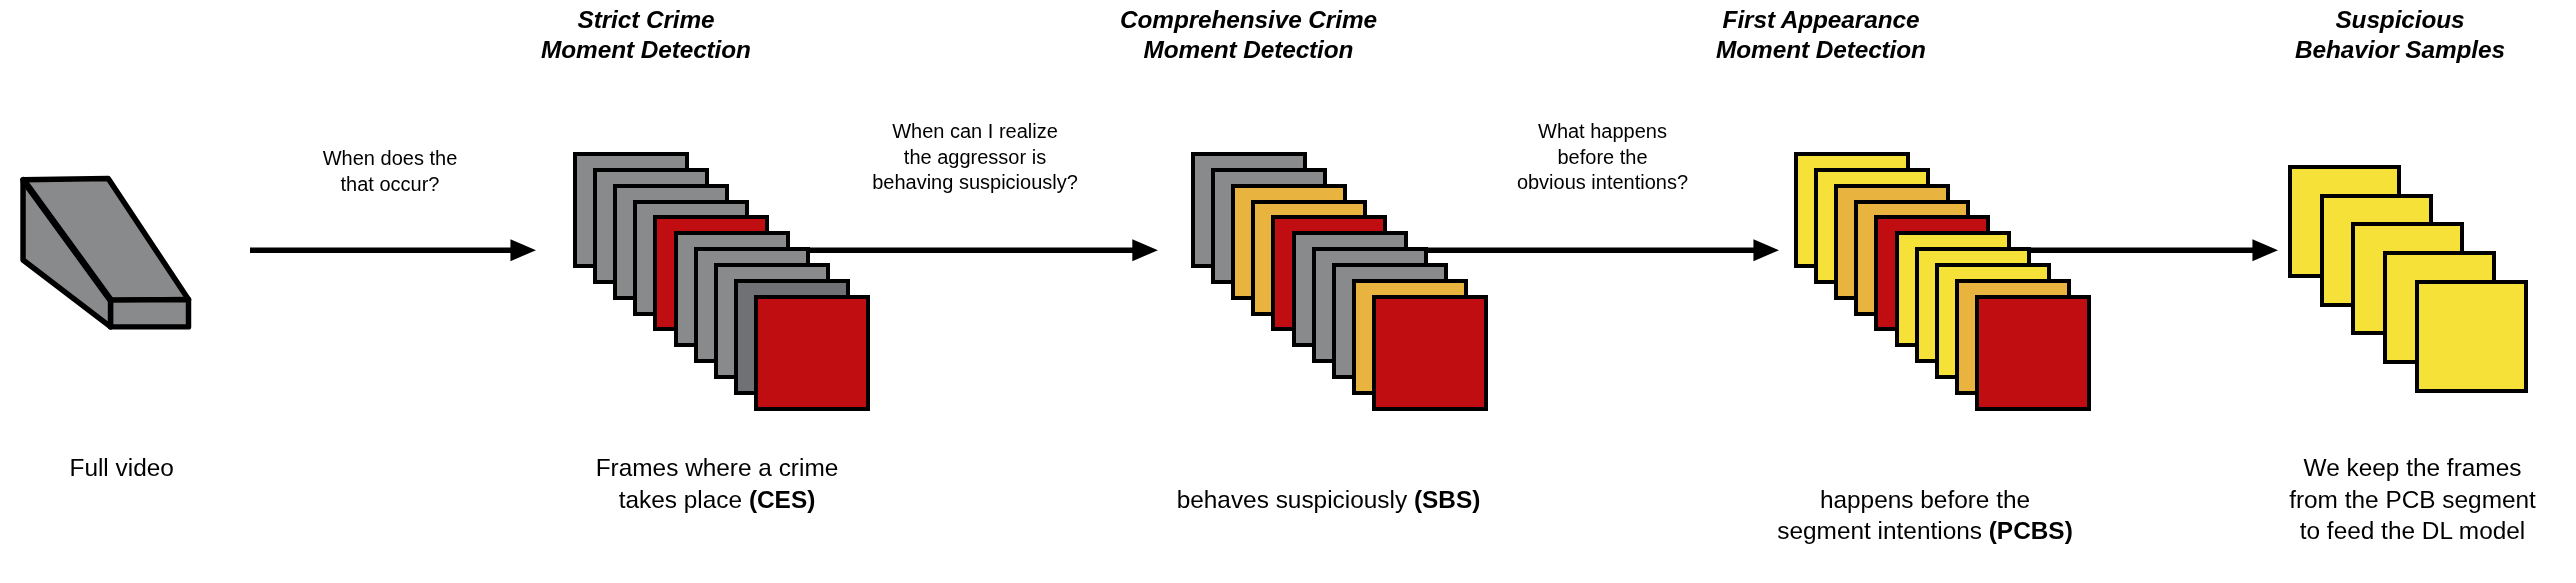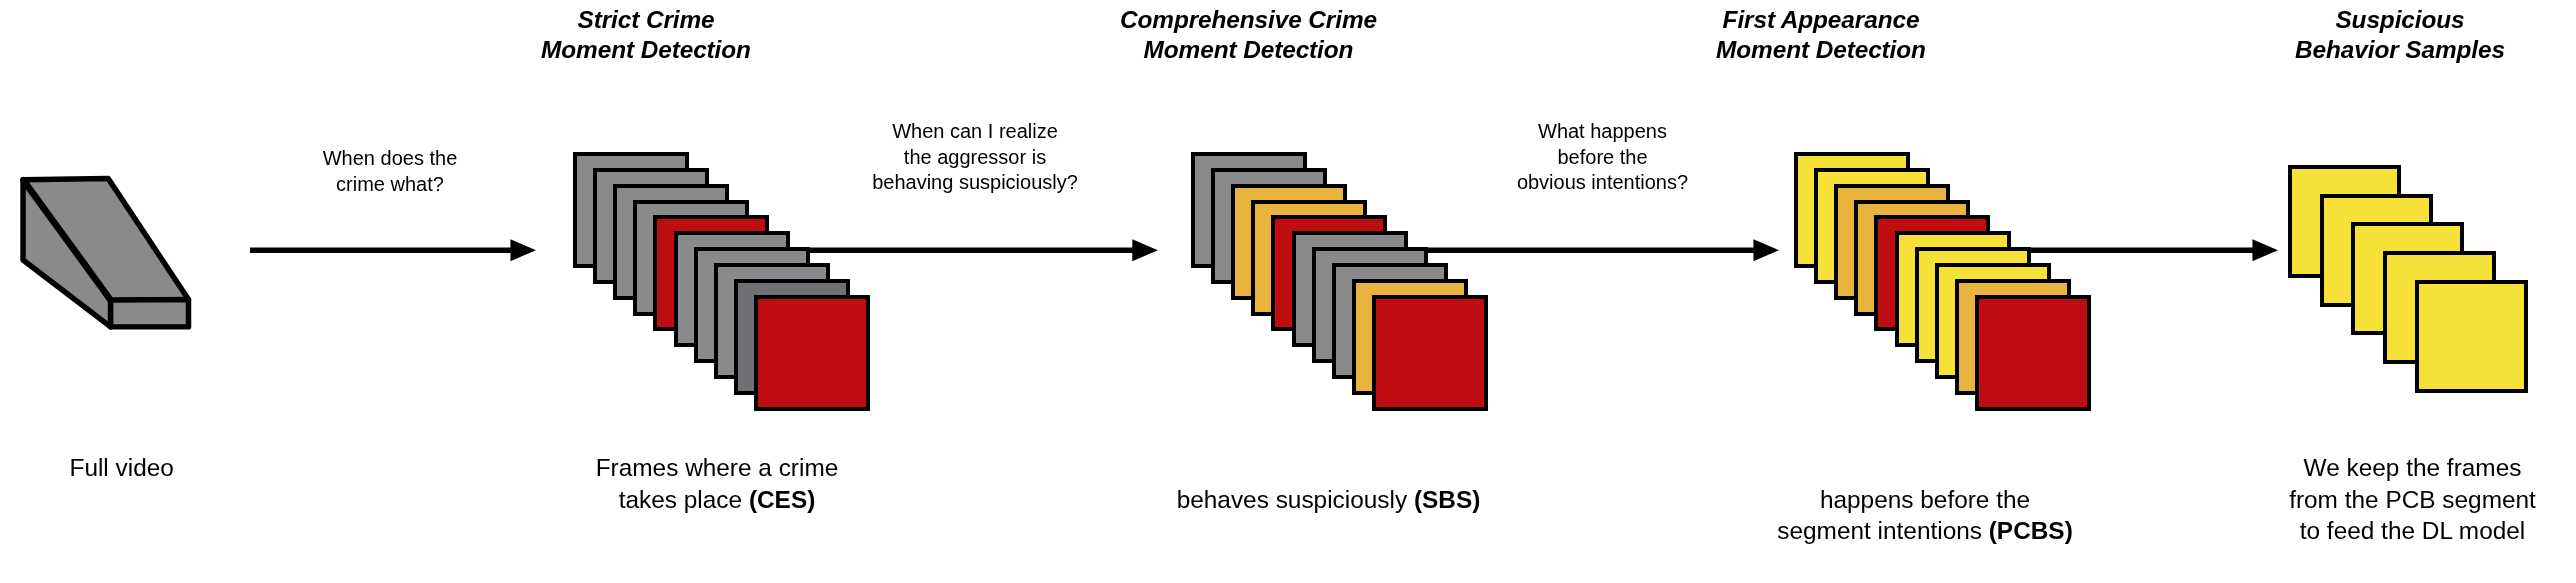--- a/index.html
+++ b/index.html
@@ -74,21 +74,21 @@
 <div class="col-heading" style="left:1072px; width:353px;">Comprehensive Crime
 Moment Detection</div>
 
 <div class="col-heading" style="left:1608px; width:426px;">First Appearance
 Moment Detection</div>
 
 <div class="col-heading" style="left:2254px; width:292px;">Suspicious
 Behavior Samples</div>
 
 <div class="question" style="left:244px; top:146px; width:292px;">When does the
-crime what?</div>
+that occur?</div>
 
 <div class="question" style="left:792px; top:119px; width:366px;">When can I realize
 the aggressor is
 behaving suspiciously?</div>
 
 <div class="question" style="left:1444px; top:119px; width:317px;">What happens
 before the
 obvious intentions?</div>
 
 <div class="video-block" style="left:6.1px; top:149px;">

